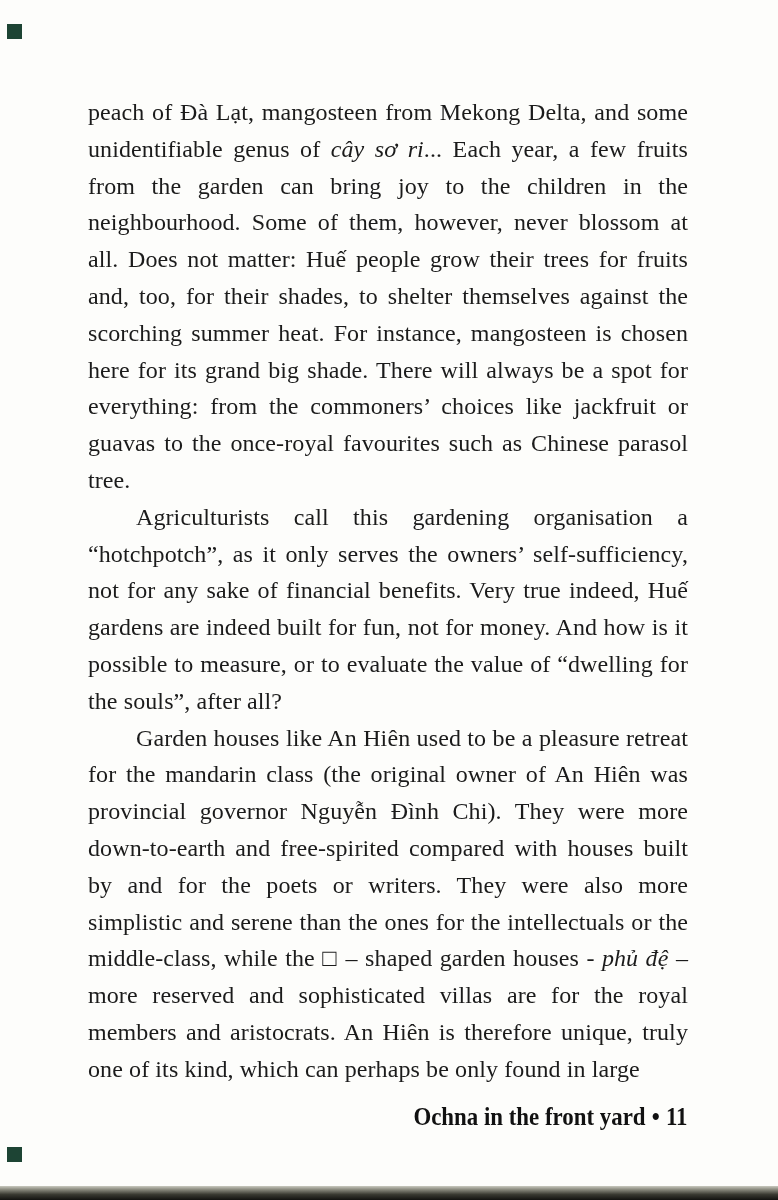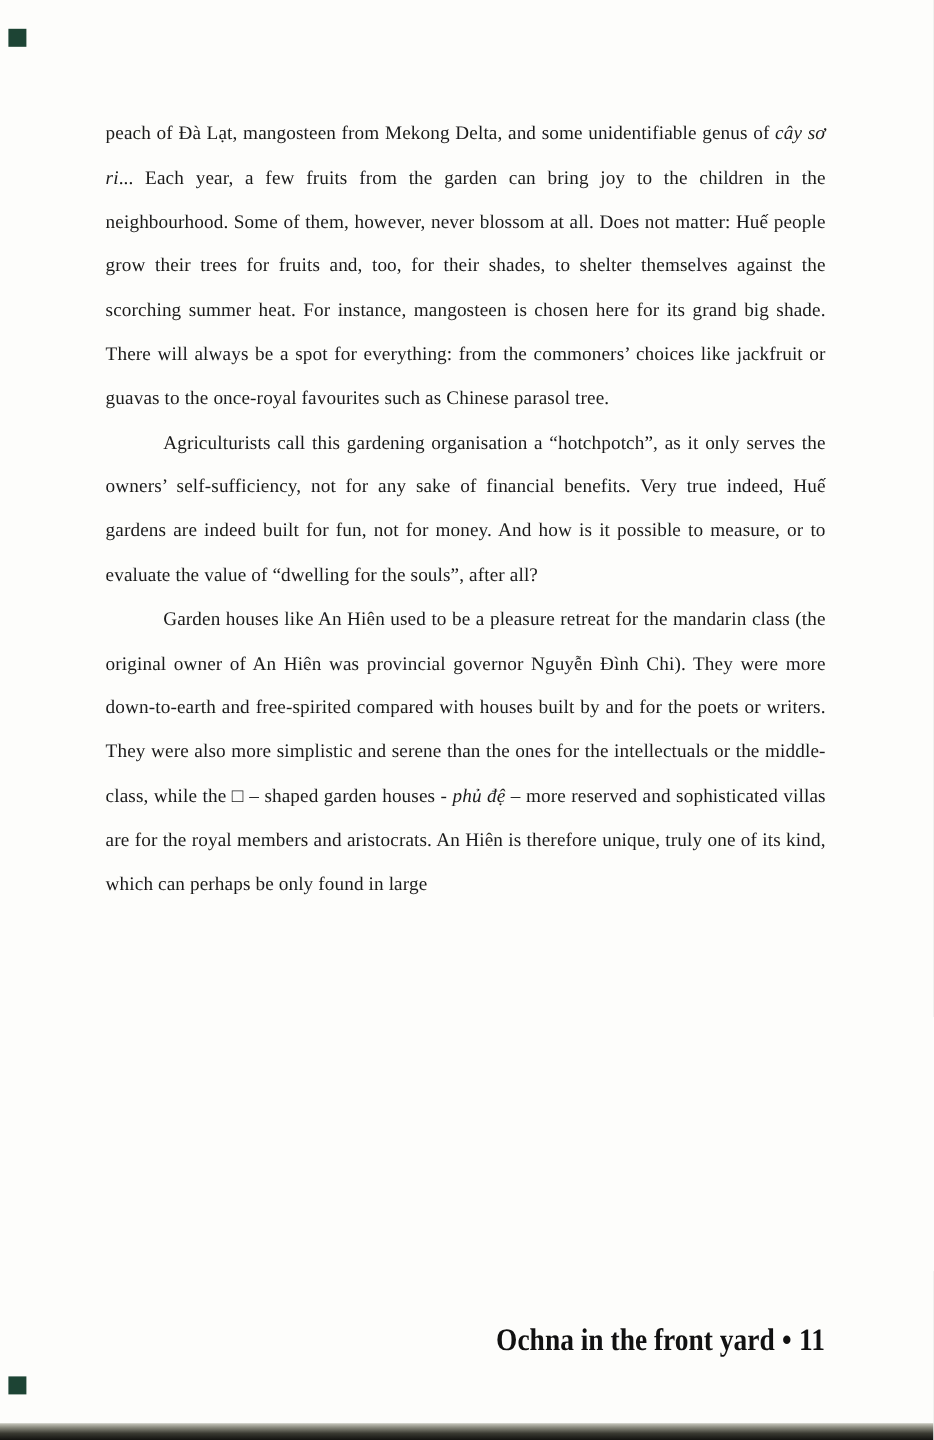--- a/index.html
+++ b/index.html
@@ -26,21 +26,21 @@
   .corner-square.bottom { left: 7px; top: 1147px; }
 
   .text-block {
     position: absolute;
     left: 88px;
     top: 94px;
     width: 600px;
   }
   .para {
     margin: 0;
-    font-size: 16px;
+    font-size: 24px;
     line-height: 36.8px;
     text-align: justify;
     text-justify: inter-word;
     letter-spacing: 0.1px;
   }
   .para.indented {
     text-indent: 48px;
   }
   .run-italic {
     font-style: italic;

